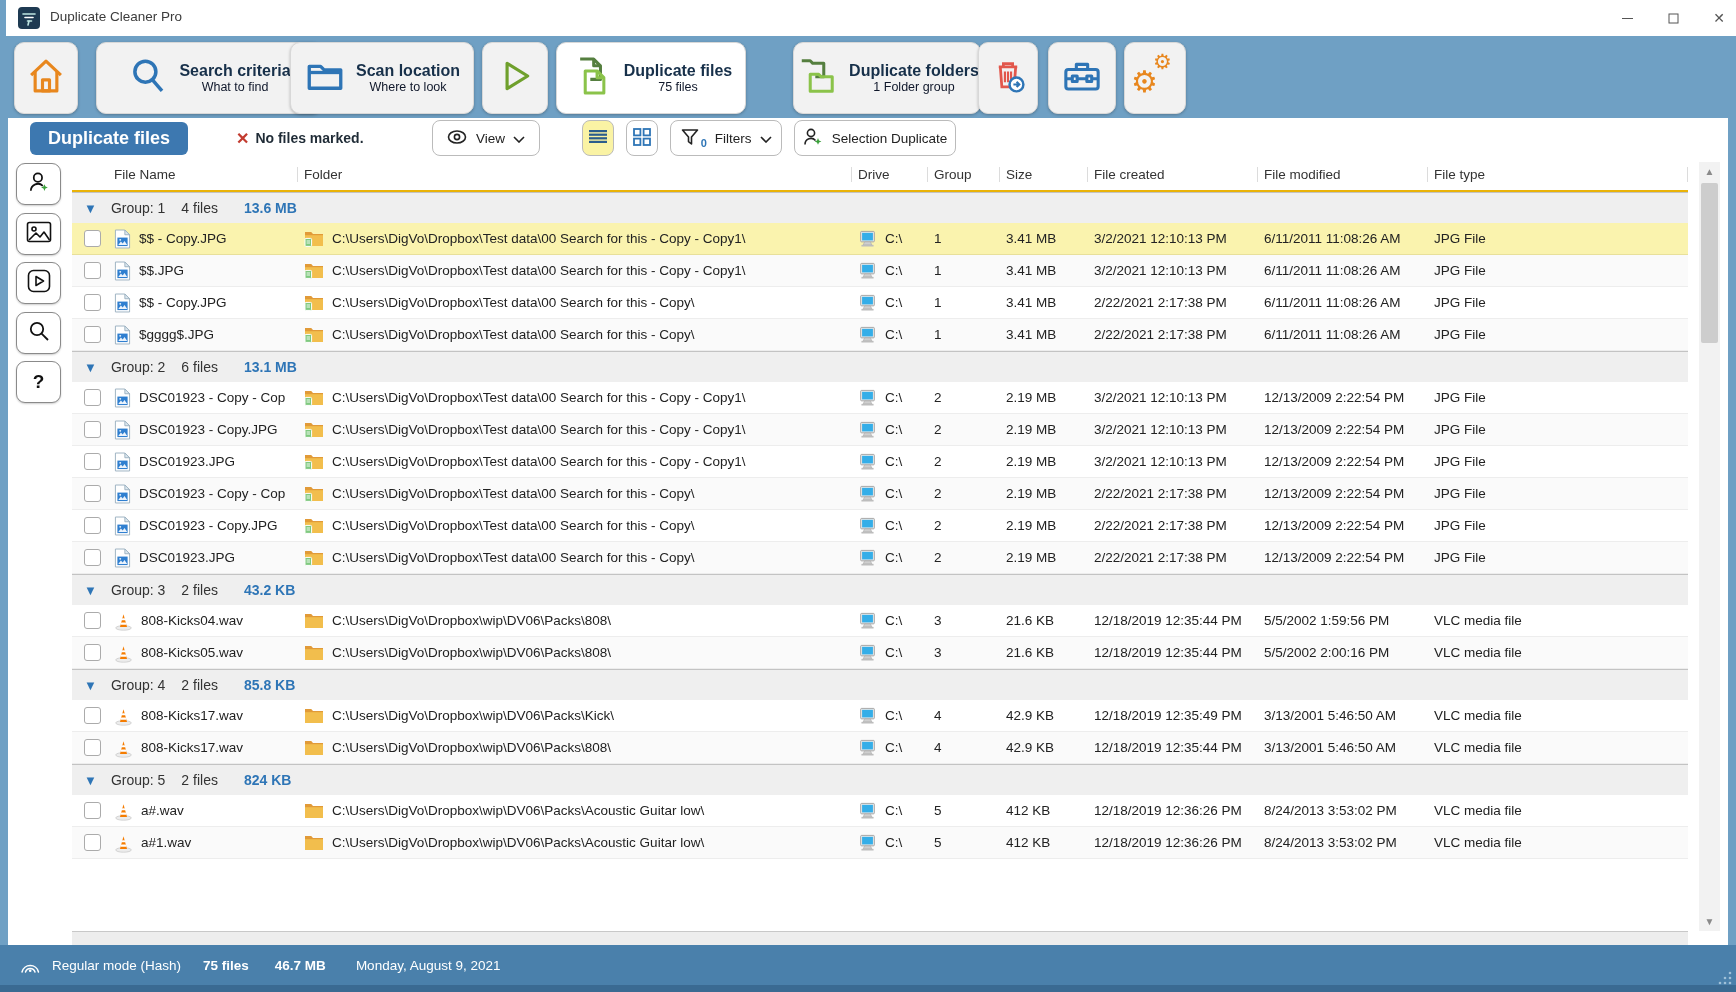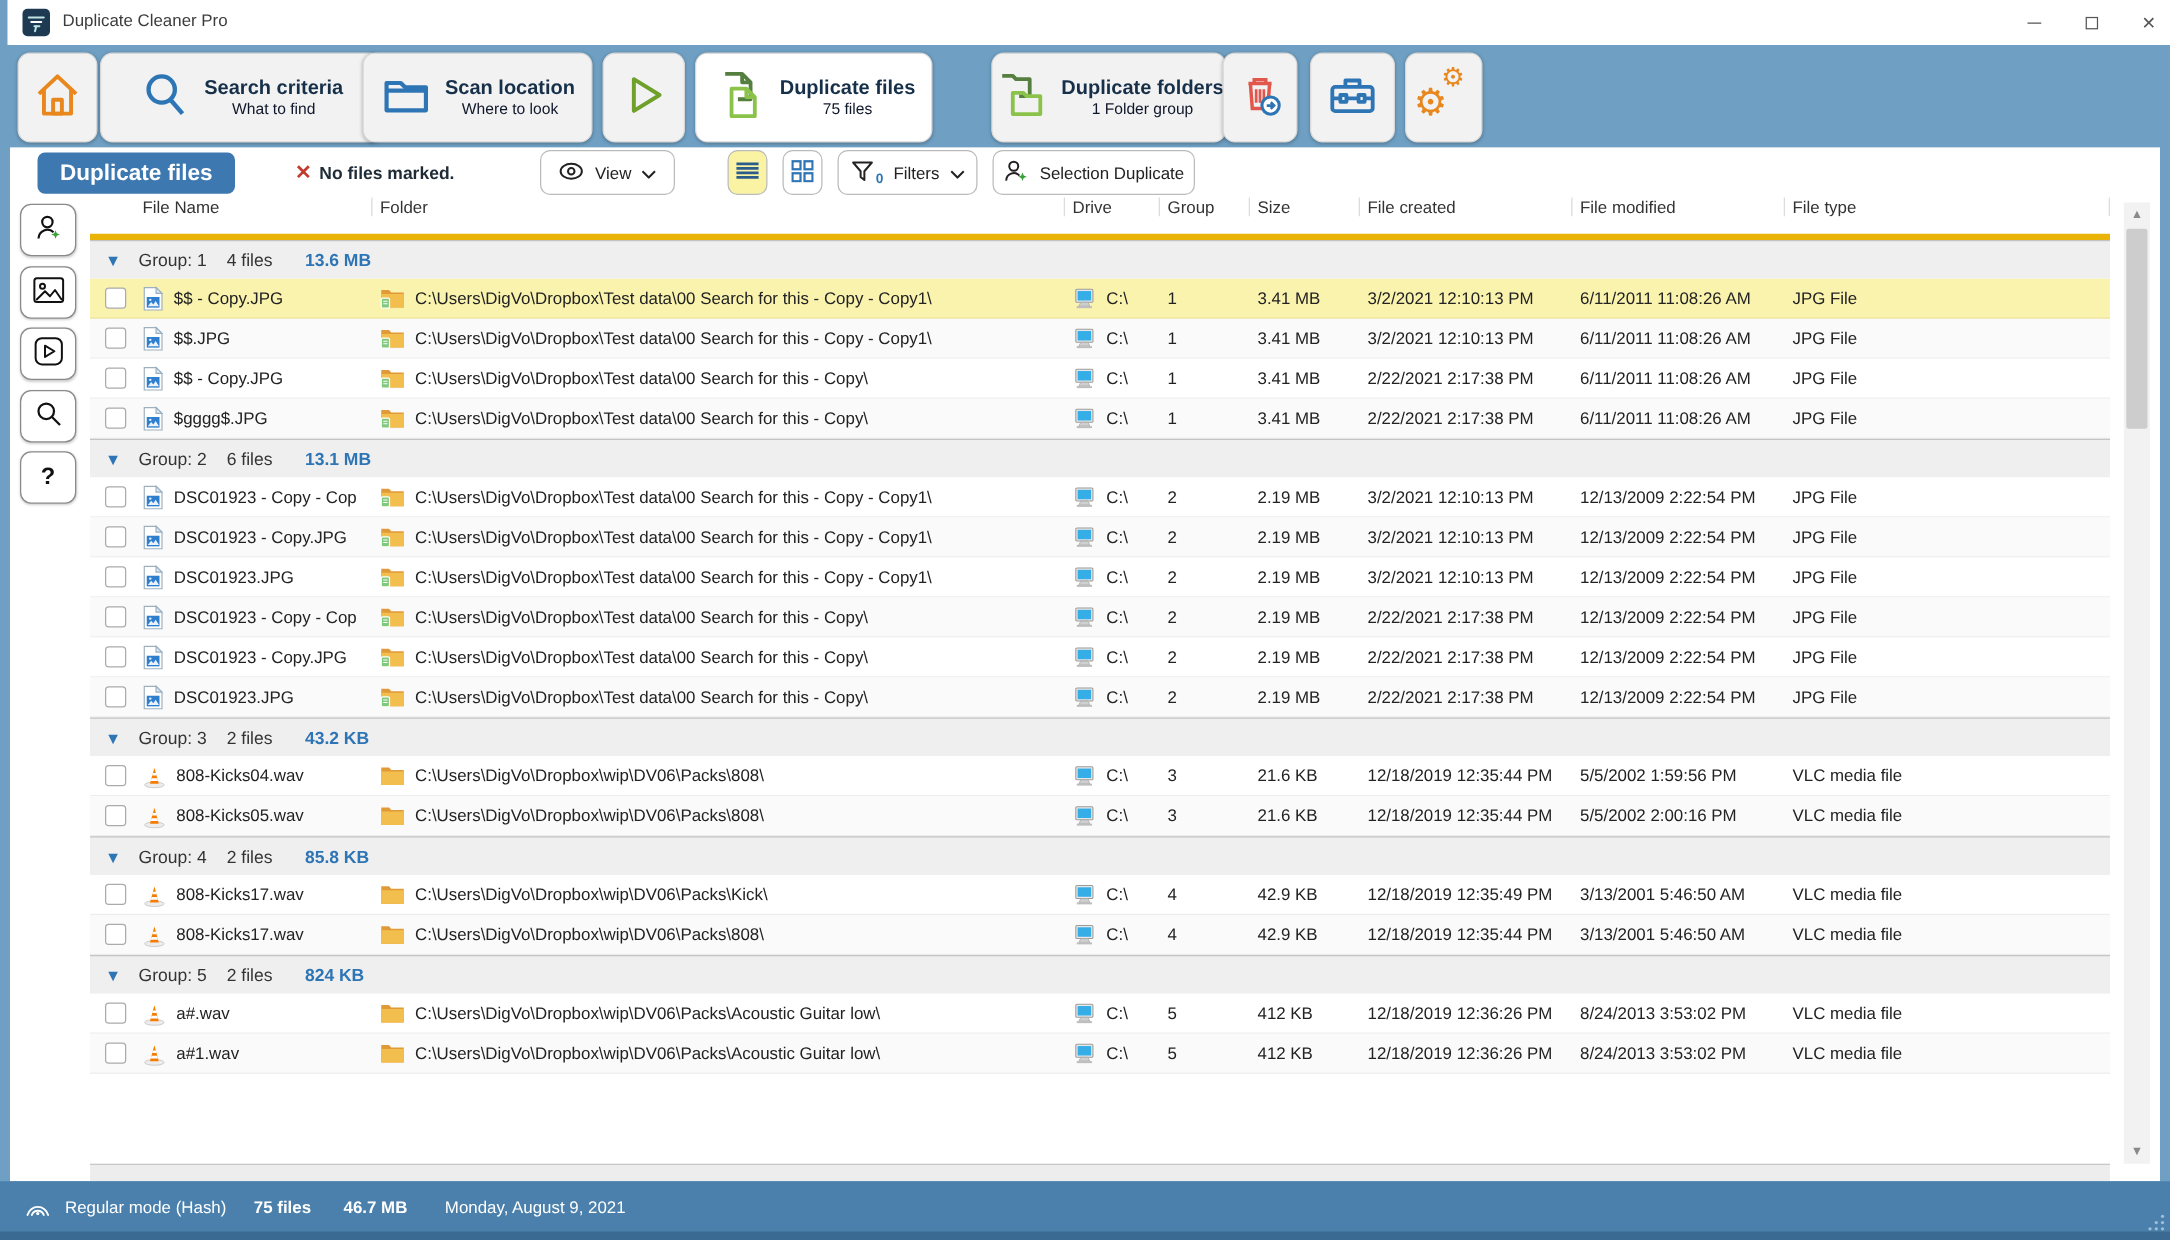--- a/index.html
+++ b/index.html
@@ -51,21 +51,21 @@
   .abtn.selbtn { margin-left:12px; width:162px; }
   .fzero { color:#2E75B6; font-weight:bold; font-size:11px; margin-left:-7px; margin-top:10px; }
 
   
   .sbtn { position:absolute; left:8px; width:45px; height:42px; background:#fff; border:1.5px solid #8a8a8a;
     border-radius:9px; box-shadow:0 1px 2px rgba(0,0,0,.2); display:flex; align-items:center; justify-content:center; }
   .sbtn .q { font-size:19px; font-weight:bold; color:#111; }
 
   
   .table { position:absolute; left:64px; top:40px; right:40px; bottom:0; }
-  .thead { display:flex; height:34px; align-items:flex-start; border-bottom:5px solid #eab308; }
+  .thead { display:flex; height:34px; align-items:center; border-bottom:2px solid #eab308; }
   .thead .cell { border-right:1px solid #dcdcdc; display:flex; align-items:center; font-size:13.5px;
     color:#333; padding-left:6px; }
   .thead .c-check { border-right:1px solid #dcdcdc; }
   .cell { flex:none; overflow:hidden; white-space:nowrap; }
   .c-check{width:36px} .c-name{width:190px} .c-folder{width:554px} .c-drive{width:76px}
   .c-group{width:72px} .c-size{width:88px} .c-created{width:170px} .c-modified{width:170px}
   .c-type{flex:1 1 auto; min-width:0;}
 
   .file-row { display:flex; height:32px; align-items:center; background:#fff; border-bottom:1px solid #ededed;
     font-size:13.5px; color:#222; }
@@ -129,21 +129,21 @@
   <div class="ribbon">
     <div class="tab" style="left:14px;width:64px;">
       <span>
         <svg width="42" height="42" viewBox="0 0 24 24" fill="none" stroke="#E8871E" stroke-width="1.8" stroke-linejoin="round">
           <path d="M3.5 11.5 L12 3.5 L20.5 11.5"></path>
             <path d="M5.8 9.6 V20.5 H18.2 V9.6"></path>
             <rect x="10" y="14.2" width="4" height="6.3"></rect>
         </svg>
       </span>
     </div>
-    <div class="tab" style="left:80px;width:226px;align-items:center;">
+    <div class="tab" style="left:96px;width:226px;align-items:center;">
       <span>
         <svg width="42" height="42" viewBox="0 0 24 24" fill="none" stroke="#2E75B6" stroke-width="2">
           <circle cx="10.5" cy="9.5" r="6"></circle>
             <path d="M14.8 14.5 L20 20.5"></path>
         </svg>
       </span>
       <span class="txt">
         <span class="ttl">Search criteria</span>
         <span class="sub">What to find</span>
       </span>

